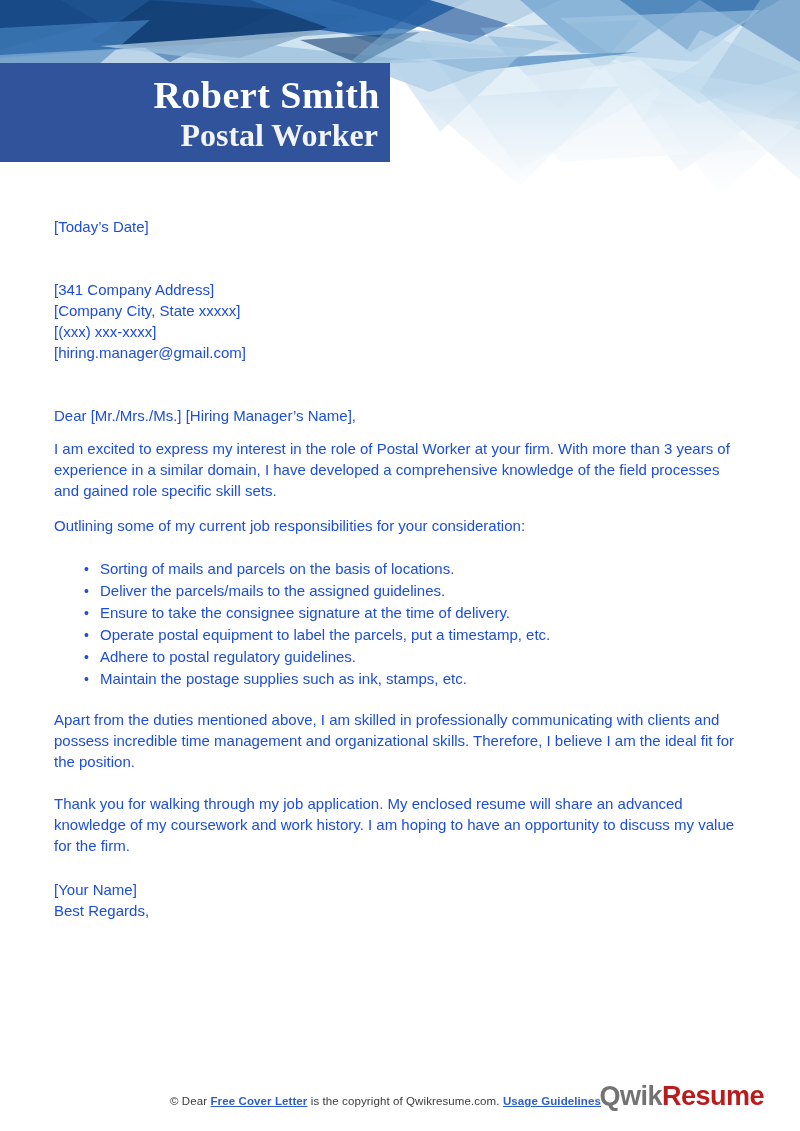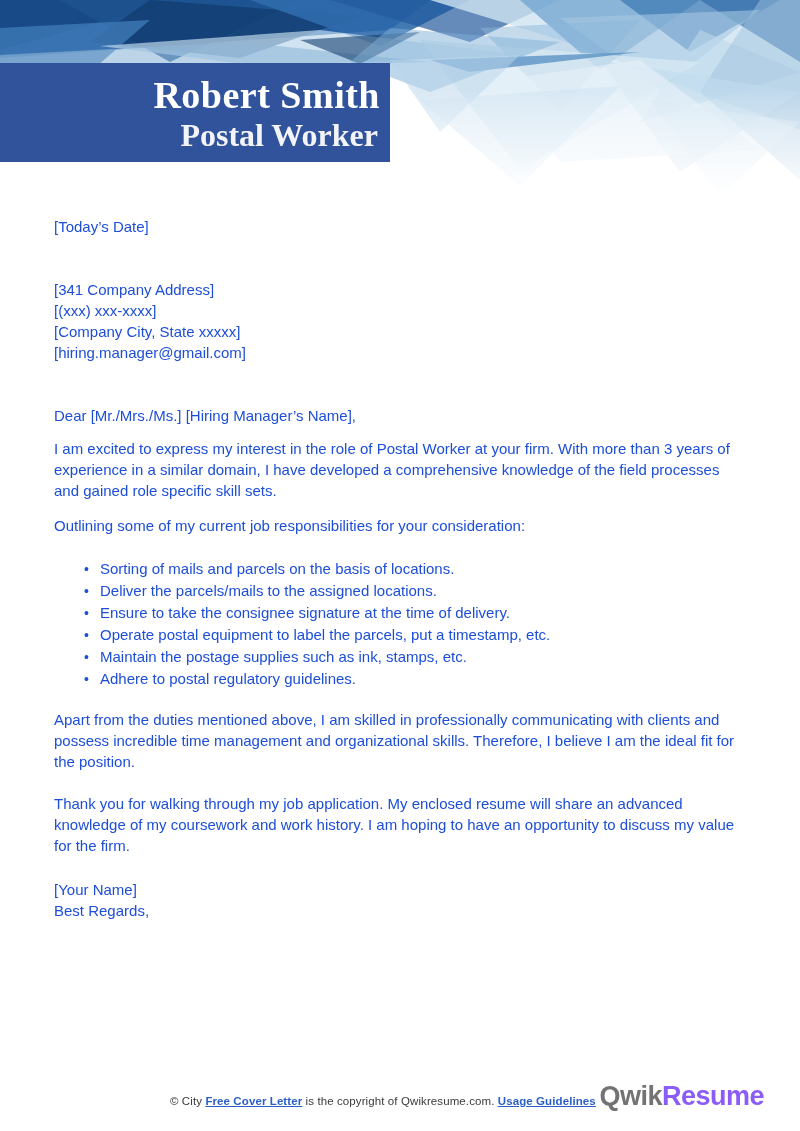--- a/index.html
+++ b/index.html
@@ -103,21 +103,21 @@
   }
   .brand-logo {
     position: absolute;
     right: 36px; top: 2px;
     font-family: "Liberation Sans", sans-serif;
     font-weight: bold;
     font-size: 27px;
     letter-spacing: -0.5px;
   }
   .logo-qwik   { color: #737373; }
-  .logo-resume { color: #8b5cf6; }
+  .logo-resume { color: #b91c1c; }
 </style>
 </head>
 <body>
 
 <div class="page">
 
   <div class="banner">
     <svg width="800" height="200" viewBox="0 0 800 200" xmlns="http://www.w3.org/2000/svg">
       <rect width="800" height="200" fill="#ffffff"></rect>
 
@@ -162,52 +162,52 @@
       <div class="person-name">Robert Smith</div>
       <div class="person-title">Postal Worker</div>
     </div>
   </div>
 
   <div class="letter">
     <div class="date-line">[Today’s Date]</div>
 
     <div class="address-block">
         <div>[341 Company Address]</div>
+        <div>[Company City, State xxxxx]</div>
         <div>[(xxx) xxx-xxxx]</div>
-        <div>[Company City, State xxxxx]</div>
         <div>[hiring.manager@gmail.com]</div>
       </div>
 
     <div class="salutation">Dear [Mr./Mrs./Ms.] [Hiring Manager’s Name],</div>
 
     <div class="para-1">I am excited to express my interest in the role of Postal Worker at your firm. With more than 3 years of experience in a similar domain, I have developed a comprehensive knowledge of the field processes and gained role specific skill sets.</div>
 
     <div class="para-2">Outlining some of my current job responsibilities for your consideration:</div>
 
     <ul class="bullet-list">
         <li>Sorting of mails and parcels on the basis of locations.</li>
-        <li>Deliver the parcels/mails to the assigned locations.</li>
+        <li>Deliver the parcels/mails to the assigned guidelines.</li>
         <li>Ensure to take the consignee signature at the time of delivery.</li>
         <li>Operate postal equipment to label the parcels, put a timestamp, etc.</li>
+        <li>Adhere to postal regulatory guidelines.</li>
         <li>Maintain the postage supplies such as ink, stamps, etc.</li>
-        <li>Adhere to postal regulatory guidelines.</li>
       </ul>
 
     <div class="para-3">Apart from the duties mentioned above, I am skilled in professionally communicating with clients and possess incredible time management and organizational skills. Therefore, I believe I am the ideal fit for the position.</div>
 
     <div class="para-4">Thank you for walking through my job application. My enclosed resume will share an advanced knowledge of my coursework and work history. I am hoping to have an opportunity to discuss my value for the firm.</div>
 
     <div class="closing-block">
       <div>[Your Name]</div>
       <div>Best Regards,</div>
     </div>
   </div>
 
   <div class="footer">
     <div class="copyright">
-      <span>© City </span><a>Free Cover Letter</a><span> is the copyright of Qwikresume.com. </span><a>Usage Guidelines</a>
+      <span>© Dear </span><a>Free Cover Letter</a><span> is the copyright of Qwikresume.com. </span><a>Usage Guidelines</a>
     </div>
     <div class="brand-logo">
       <span class="logo-qwik">Qwik</span><span class="logo-resume">Resume</span>
     </div>
   </div>
 
 </div>
 
 </body></html>

